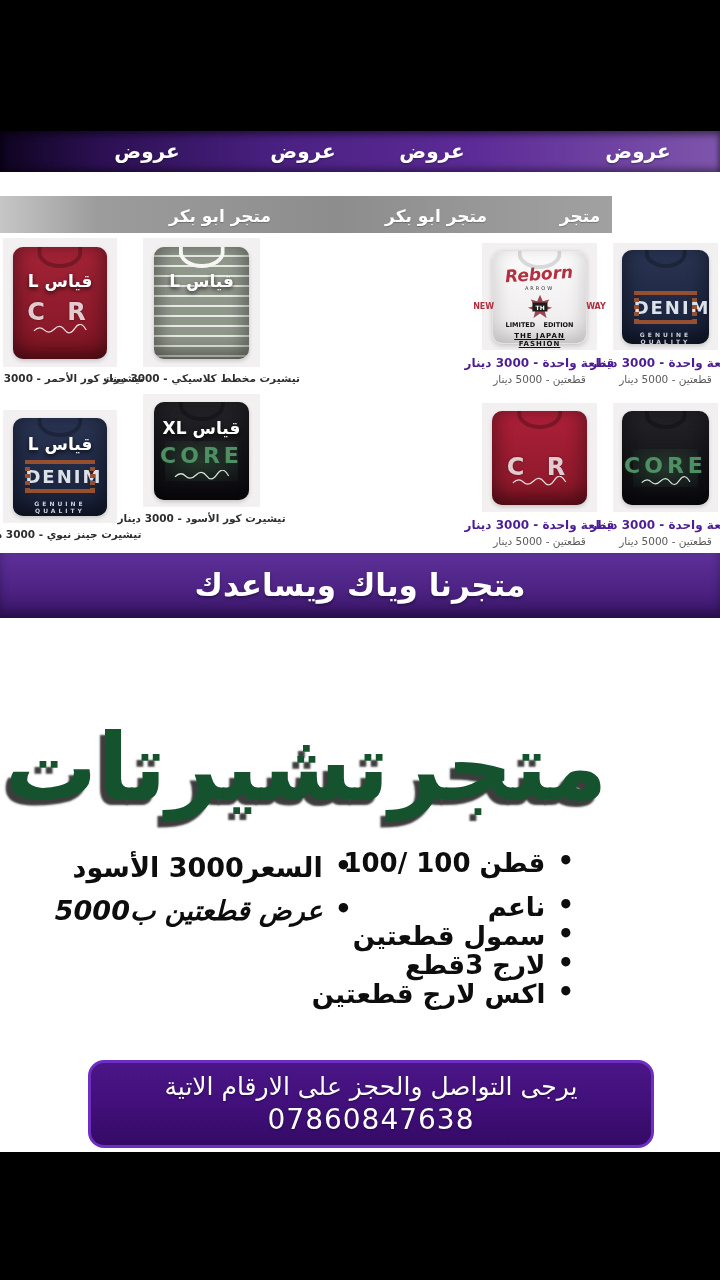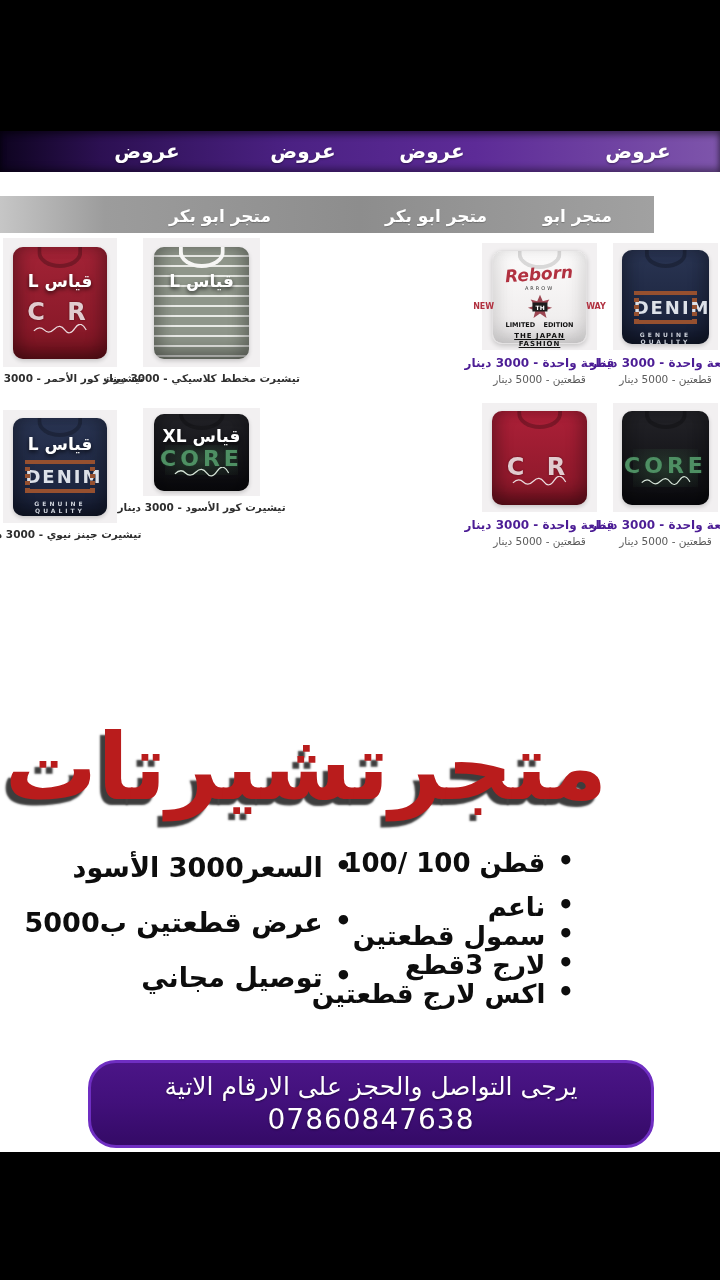--- a/index.html
+++ b/index.html
@@ -12,21 +12,21 @@
 
   
   .bar-offers{position:absolute;left:0;top:131px;width:720px;height:41px;
       background:linear-gradient(90deg,#0e0420 0%,#2c1052 14%,#4b2183 40%,#5d2b97 66%,#7e55ab 100%);
       box-shadow:inset 0 4px 6px rgba(0,0,0,.45), inset 0 -4px 6px rgba(0,0,0,.35);}
   .bar-offers .tab{position:absolute;top:0;transform:translateX(-50%);line-height:41px;
       color:#fff;font-size:20px;font-weight:bold;text-shadow:0 1px 2px rgba(0,0,0,.4);}
 
   
   .bar-store{position:absolute;left:0;top:196px;width:612px;height:37px;
-      background:linear-gradient(90deg,#c6c6c6 0%,#9c9c9c 16%,#8d8d8d 55%,#a1a1a1 100%);padding-left:42px;}
+      background:linear-gradient(90deg,#c6c6c6 0%,#9c9c9c 16%,#8d8d8d 55%,#a1a1a1 100%);}
   .bar-store .lbl{position:absolute;top:0;transform:translateX(-50%);line-height:40px;
       color:#fff;font-size:17px;font-weight:bold;text-shadow:0 1px 1px rgba(0,0,0,.25);}
 
   
   .card{position:absolute;background:#f2f0f1;}
   .caption{position:absolute;top:100%;left:50%;transform:translateX(-50%);margin-top:5px;
       white-space:nowrap;text-align:center;font-size:10.5px;font-weight:bold;color:#2e2e2e;direction:rtl;}
   .caption2{position:absolute;top:100%;left:50%;transform:translateX(-50%);margin-top:6px;
       text-align:center;direction:rtl;white-space:nowrap;}
   .caption2 .l1{font-size:12px;font-weight:bold;color:#4c1d95;}
@@ -85,38 +85,38 @@
 
   
   .mid-banner{position:absolute;left:0;top:553px;width:720px;height:65px;
       background:linear-gradient(180deg,#5e3099 0%,#4d2384 55%,#371463 100%);
       box-shadow:inset 0 -6px 10px rgba(0,0,0,.3);}
   .mid-banner .txt{display:block;width:100%;text-align:center;line-height:65px;color:#fff;
       font-size:31px;font-weight:bold;text-shadow:0 2px 3px rgba(0,0,0,.35);direction:rtl;}
 
   
   .hero-title{position:absolute;left:0;top:693px;width:612px;text-align:center;direction:rtl;
-      font-size:92px;font-weight:bold;line-height:150px;color:#b91c1c;
+      font-size:92px;font-weight:bold;line-height:150px;color:#14532d;
       text-shadow:-5px 6px 2px #3d3d3d;}
 
   
   .feat{position:absolute;direction:rtl;text-align:right;font-weight:bold;color:#0d0d0d;}
   .feat .item{display:block;}
   .feat .bullet{display:inline-block;margin-left:12px;transform:translateY(-2px);}
   .feat-right{top:849px;right:146px;font-size:26px;}
   .feat-right .item{line-height:29px;}
   .feat-right .item + .item{margin-top:0;}
   .feat-right .item:nth-child(2){margin-top:15px;}
   .feat-left{top:852px;right:368px;font-size:27px;}
   .feat-left .item{line-height:31px;}
-  .feat-left .item + .item{margin-top:24px;}
+  .feat-left .item + .item{margin-top:12px;font-style:italic;}
 
   
   .contact{position:absolute;left:88px;top:1060px;width:566px;height:88px;box-sizing:border-box;
-      border-radius:28px;border:3px solid #6f2ec2;
+      border-radius:16px;border:3px solid #6f2ec2;
       background:linear-gradient(180deg,#4b1587 0%,#41107a 50%,#340a66 100%);
       text-align:center;color:#fff;direction:rtl;}
   .contact .l1{margin-top:9px;font-size:25px;text-shadow:0 1px 2px rgba(0,0,0,.4);}
   .contact .phone{margin-top:2px;font-size:28px;letter-spacing:1px;direction:ltr;
       text-shadow:0 1px 2px rgba(0,0,0,.4);}
 </style>
 </head>
 <body>
 
 <div class="stage">
@@ -161,21 +161,21 @@
       <div class="collar"></div>
       <div class="size-overlay" style="top:16%">قياس L</div>
       <div class="g-denim">
         <div class="band"><span class="word">DENIM</span></div>
         <div class="sub">GENUINE QUALITY</div>
       </div>
     </div>
     <div class="caption">تيشيرت جينز نيوي - 3000 دينار</div>
   </div>
 
-  <div class="card" style="left:143px;top:408px;width:117px;height:88px">
+  <div class="card" style="left:143px;top:394px;width:117px;height:113px">
     <div class="tee tee--black">
       <div class="collar"></div>
       <div class="core-patch"></div>
       <div class="size-overlay" style="top:16%">قياس XL</div>
       <div class="g-core" style="top:42%">CORE</div>
       <svg class="squiggle" viewBox="0 0 60 10">
         <path d="M2 7 Q8 1 13 6 T24 5 T35 6 T46 4 T58 6" stroke="#d6e4d8" stroke-width="1.3" fill="none"></path>
       </svg>
     </div>
     <div class="caption">تيشيرت كور الأسود - 3000 دينار</div>
@@ -248,35 +248,37 @@
       <svg class="squiggle" viewBox="0 0 60 10">
         <path d="M2 7 Q8 1 13 6 T24 5 T35 6 T46 4 T58 6" stroke="#d6e4d8" stroke-width="1.3" fill="none"></path>
       </svg>
     </div>
     <div class="caption2">
       <div class="l1">قطعة واحدة - 3000 دينار</div>
       <div class="l2">قطعتين - 5000 دينار</div>
     </div>
   </div>
 
+  <div class="mid-banner">
+    <span class="txt">متجرنا وياك ويساعدك</span>
+  </div>
 
   <div class="hero-title">متجرتشيرتات</div>
 
   <div class="feat feat-right">
     <div class="item"><span class="bullet">•</span><span>قطن 100 /100</span></div>
     <div class="item"><span class="bullet">•</span><span>ناعم</span></div>
     <div class="item"><span class="bullet">•</span><span>سمول قطعتين</span></div>
     <div class="item"><span class="bullet">•</span><span>لارج 3قطع</span></div>
     <div class="item"><span class="bullet">•</span><span>اكس لارج قطعتين</span></div>
   </div>
 
   <div class="feat feat-left">
     <div class="item"><span class="bullet">•</span><span>السعر3000 الأسود</span></div>
     <div class="item"><span class="bullet">•</span><span>عرض قطعتين ب5000</span></div>
-    <div class="item"><span class="bullet">•</span><span>توصيل مجاني</span></div>
   </div>
 
   <div class="contact">
     <div class="l1">يرجى التواصل  والحجز على الارقام الاتية</div>
     <div class="phone">07860847638</div>
   </div>
 
   <div class="bar-black-bottom"></div>
 
 </div>

